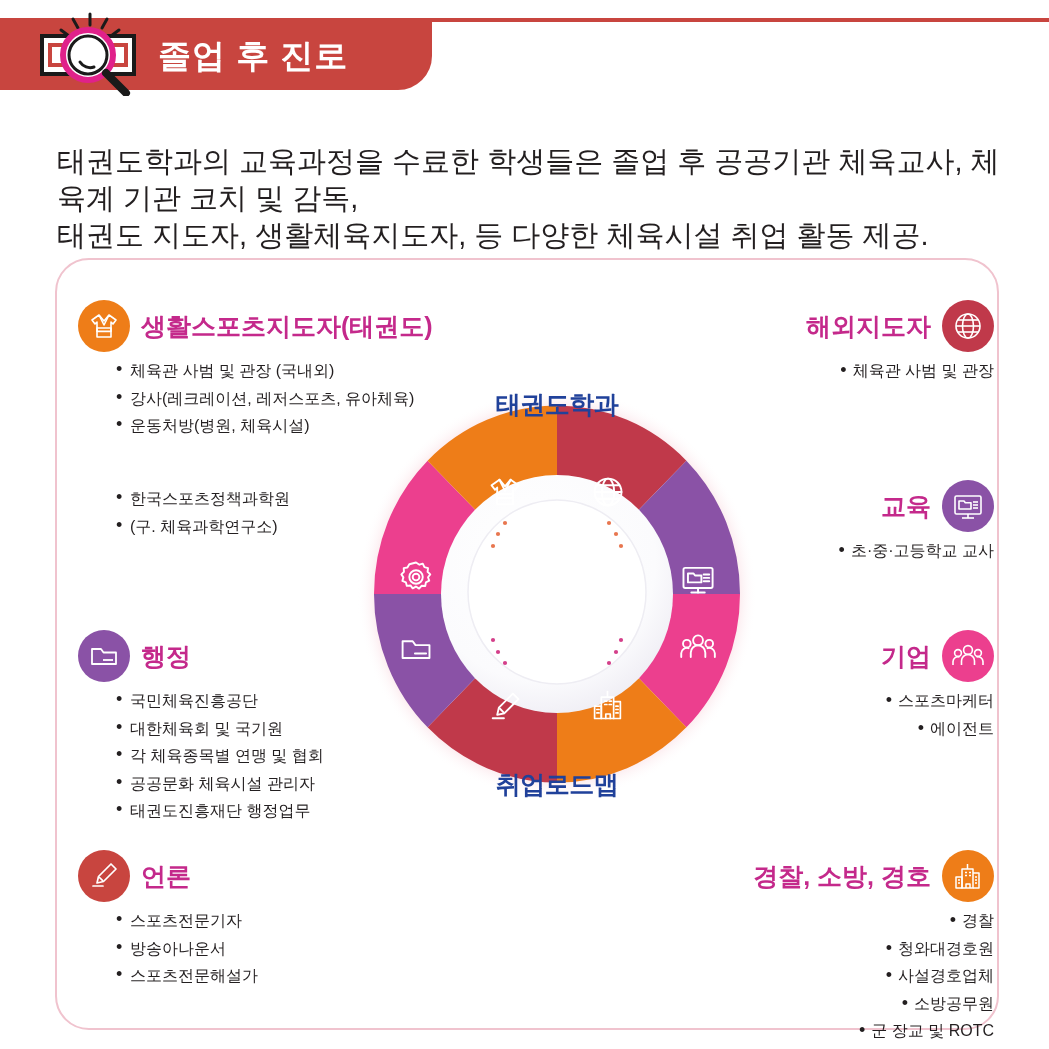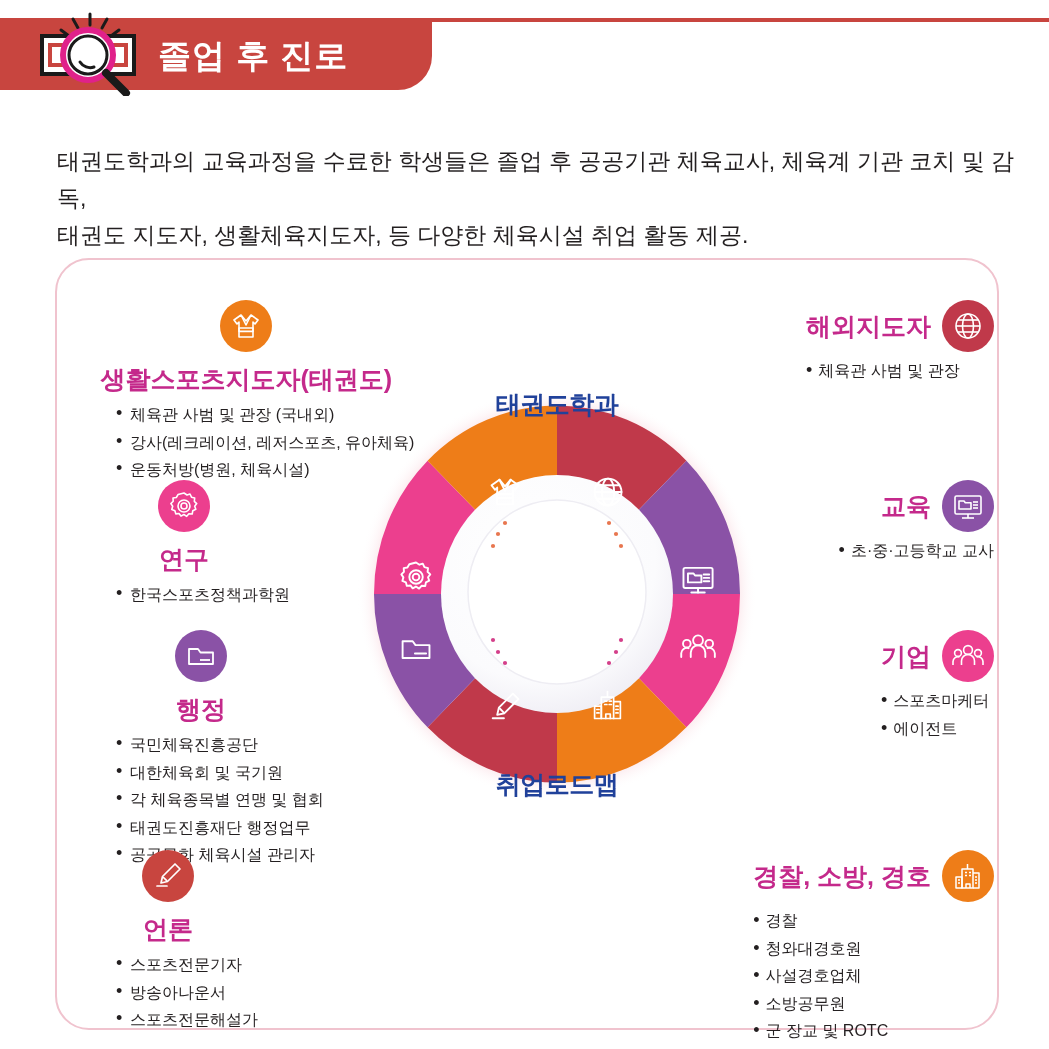--- a/index.html
+++ b/index.html
@@ -22,49 +22,49 @@
   .header-title{
     position:absolute;left:158px;top:16px;
     font-size:33px;font-weight:bold;color:#ffffff;letter-spacing:1px;
     white-space:nowrap;
   }
   .magnifier{position:absolute;left:28px;top:-8px;width:122px;height:86px;}
 
   
   .intro{
     position:absolute;left:57px;top:143px;width:960px;
-    font-size:23px;line-height:37px;color:#231f20;
+    font-size:29px;line-height:37px;color:#231f20;
   }
 
   
   .panel{
     position:absolute;left:55px;top:258px;width:940px;height:768px;
     border:2px solid #f0c3ce;border-radius:34px;background:#ffffff;
   }
 
   
   .cat{position:absolute;}
-  .cat .head{display:flex;align-items:center;gap:11px;flex-direction:column;}
+  .cat .head{display:flex;align-items:center;gap:11px;}
   .cat.right .head{flex-direction:row;justify-content:flex-end;}
   .cat .badge{
     width:52px;height:52px;border-radius:50%;
     display:flex;align-items:center;justify-content:center;flex:0 0 auto;
   }
   .cat .title{
     font-size:25px;font-weight:bold;color:#c4298b;white-space:nowrap;
   }
   .cat ul{list-style:none;margin:5px 0 0 0;padding:0;}
   .cat li{
     font-size:16px;line-height:27.5px;color:#231f20;white-space:nowrap;
     padding-left:14px;position:relative;
   }
   .cat li:before{
     content:"•";position:absolute;left:0;top:-1px;color:#231f20;font-size:18px;
   }
-  .cat.right li{padding-left:0;padding-right:0;text-align:left;}
+  .cat.right li{padding-left:0;padding-right:0;text-align:right;}
   .cat.right li:before{position:static;margin-right:6px;}
   .cat.left ul{margin-left:38px;}
 
   
   .donut{position:absolute;left:357px;top:388px;width:400px;height:412px;}
   .donut svg{display:block;}
 
   .center-text{
     position:absolute;left:0;top:0;width:400px;height:412px;
     display:flex;flex-direction:column;align-items:center;justify-content:space-between;
@@ -124,51 +124,42 @@
     <div class="title">생활스포츠지도자(태권도)</div>
   </div>
   <ul>
     <li>체육관 사범 및 관장 (국내외)</li>
     <li>강사(레크레이션, 레저스포츠, 유아체육)</li>
     <li>운동처방(병원, 체육시설)</li>
   </ul>
 </div>
 
 <div class="cat left" style="left:78px;top:480px;">
-  <div class="head">
-    <div class="badge" style="background:#ec3f8e;">
-      <svg width="34" height="34" viewBox="0 0 34 34" fill="none" stroke="#fff" stroke-width="1.6" stroke-linejoin="round">
-        <path d="M17 4 l3 2 3-1 1.5 3.2 3.2 .8 -.4 3.3 2.4 2.3 -2 2.6 1.1 3.1 -3 1.4 -.6 3.3 -3.3 -.2 -2.2 2.5 -2.8-1.8 -2.9 1.6 -2-2.6 -3.2 .4 -.9-3.2 -3.1-1.2 .9-3.2 -1.8-2.7 2.3-2.3 -.2-3.3 3.3-.5 1.7-2.9Z"></path>
-        <circle cx="17" cy="17" r="6"></circle>
-        <circle cx="17" cy="17" r="3"></circle>
-      </svg>
-    </div>
-    <div class="title">연구</div>
-  </div>
   <ul>
     <li>한국스포츠정책과학원</li>
+    <li style="padding-left:14px;">(구. 체육과학연구소)</li>
   </ul>
 </div>
 
 <div class="cat left" style="left:78px;top:630px;">
   <div class="head">
     <div class="badge" style="background:#8a52a6;">
       <svg width="34" height="34" viewBox="0 0 34 34" fill="none" stroke="#fff" stroke-width="1.8" stroke-linejoin="round">
         <path d="M5 10 h9 l2.5 3.5 H29 V25 H5 Z"></path>
         <line x1="16" y1="21" x2="26" y2="21"></line>
       </svg>
     </div>
     <div class="title">행정</div>
   </div>
   <ul>
     <li>국민체육진흥공단</li>
     <li>대한체육회 및 국기원</li>
     <li>각 체육종목별 연맹 및 협회</li>
+    <li>공공문화 체육시설 관리자</li>
     <li>태권도진흥재단 행정업무</li>
-    <li>공공문화 체육시설 관리자</li>
   </ul>
 </div>
 
 <div class="cat left" style="left:78px;top:850px;">
   <div class="head">
     <div class="badge" style="background:#c8453f;">
       <svg width="34" height="34" viewBox="0 0 34 34" fill="none" stroke="#fff" stroke-width="1.7" stroke-linejoin="round" stroke-linecap="round">
         <path d="M24 5 l5 5 -12.5 12.5 -6.5 1.5 1.5-6.5 Z"></path>
         <path d="M12.5 18.5 l3.2 3.2"></path>
         <path d="M6 27 h10"></path>

